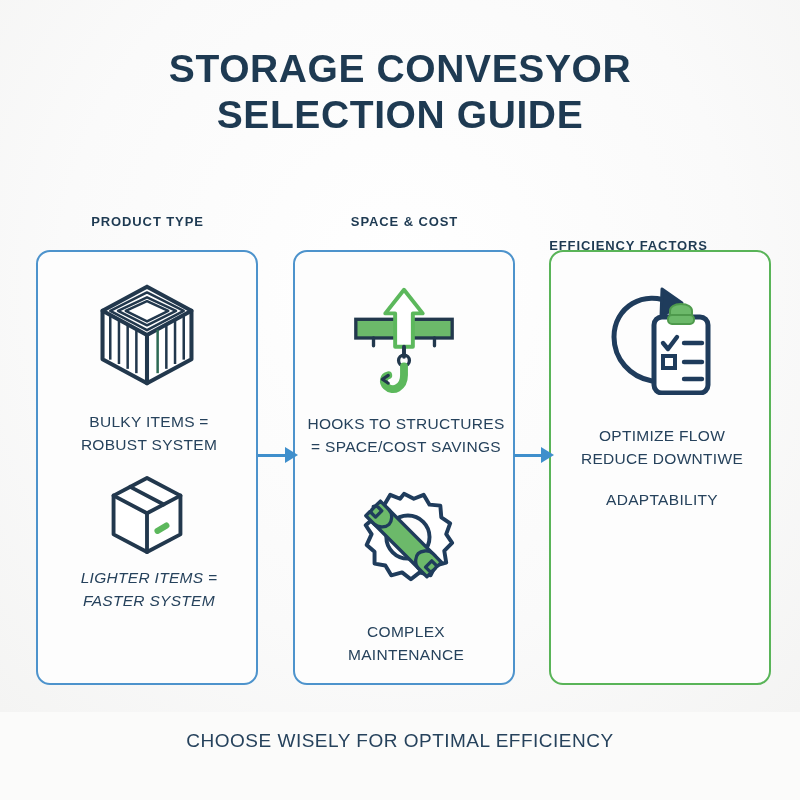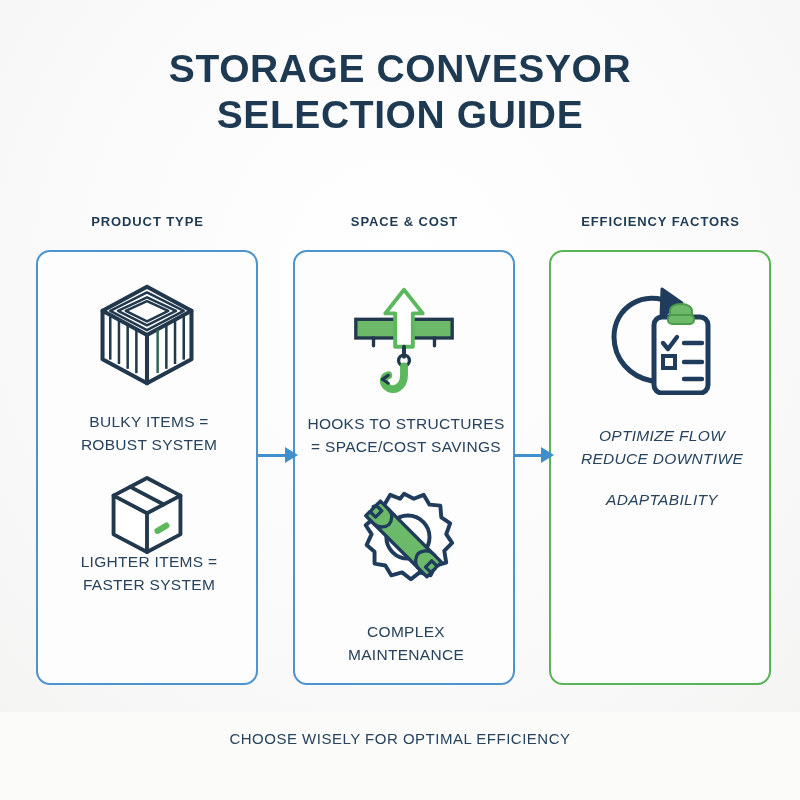--- a/index.html
+++ b/index.html
@@ -44,35 +44,35 @@
     top: 214px;
     color: #1e3a52;
     font-size: 13px;
     font-weight: bold;
     letter-spacing: 0.9px;
     text-align: center;
     white-space: nowrap;
   }
   #hdr-0 { left: 35px;  width: 225px; }
   #hdr-1 { left: 292px; width: 225px; }
-  #hdr-2 { left: 548px; width: 225px; }
+  #hdr-2 { left: 516px; width: 225px; margin-top: 24px; }
 
   
   .panel {
     position: absolute;
     top: 250px;
     width: 222px;
     height: 435px;
     border-radius: 14px;
     background: #fdfdfd;
     box-sizing: border-box;
   }
   #panel-0 { left: 36px;  border: 2px solid #4d93cc; }
   #panel-1 { left: 293px; border: 2px solid #4d93cc; }
-  #panel-2 { left: 549px; border: 2px solid #59b458; font-style: italic; }
+  #panel-2 { left: 549px; border: 2px solid #59b458; }
 
   .panel-inner {
     position: relative;
     width: 100%;
     height: 100%;
   }
 
   
   .p-text {
     position: absolute;
@@ -122,21 +122,21 @@
   }
 
   
   .footer {
     position: absolute;
     top: 730px;
     left: 0;
     width: 800px;
     text-align: center;
     color: #26425c;
-    font-size: 15px;
+    font-size: 19px;
     letter-spacing: 0.5px;
   }
 </style>
 </head>
 <body>
 
 <div id="infographic">
 
   <div class="title-block">
     <div class="title-line">STORAGE CONVESYOR</div>
@@ -193,21 +193,21 @@
             <path d="M12 28 L50 48 L88 28" fill="none"></path>
             <path d="M50 48 L50 92" fill="none"></path>
 
             <path d="M31 18 L69 38" fill="none"></path>
           </g>
 
           <path d="M62 68 L72 62" stroke="#5cb85c" stroke-width="7" stroke-linecap="round"></path>
         </svg>
       </div>
 
-      <div class="p-text wide" style="top:298px;">
+      <div class="p-text wide" style="top:314px;font-style:italic;">
         <div>LIGHTER ITEMS =</div>
         <div>FASTER SYSTEM</div>
       </div>
 
     </div>
   </div>
 
   <div class="panel" id="panel-1">
     <div class="panel-inner">
 

